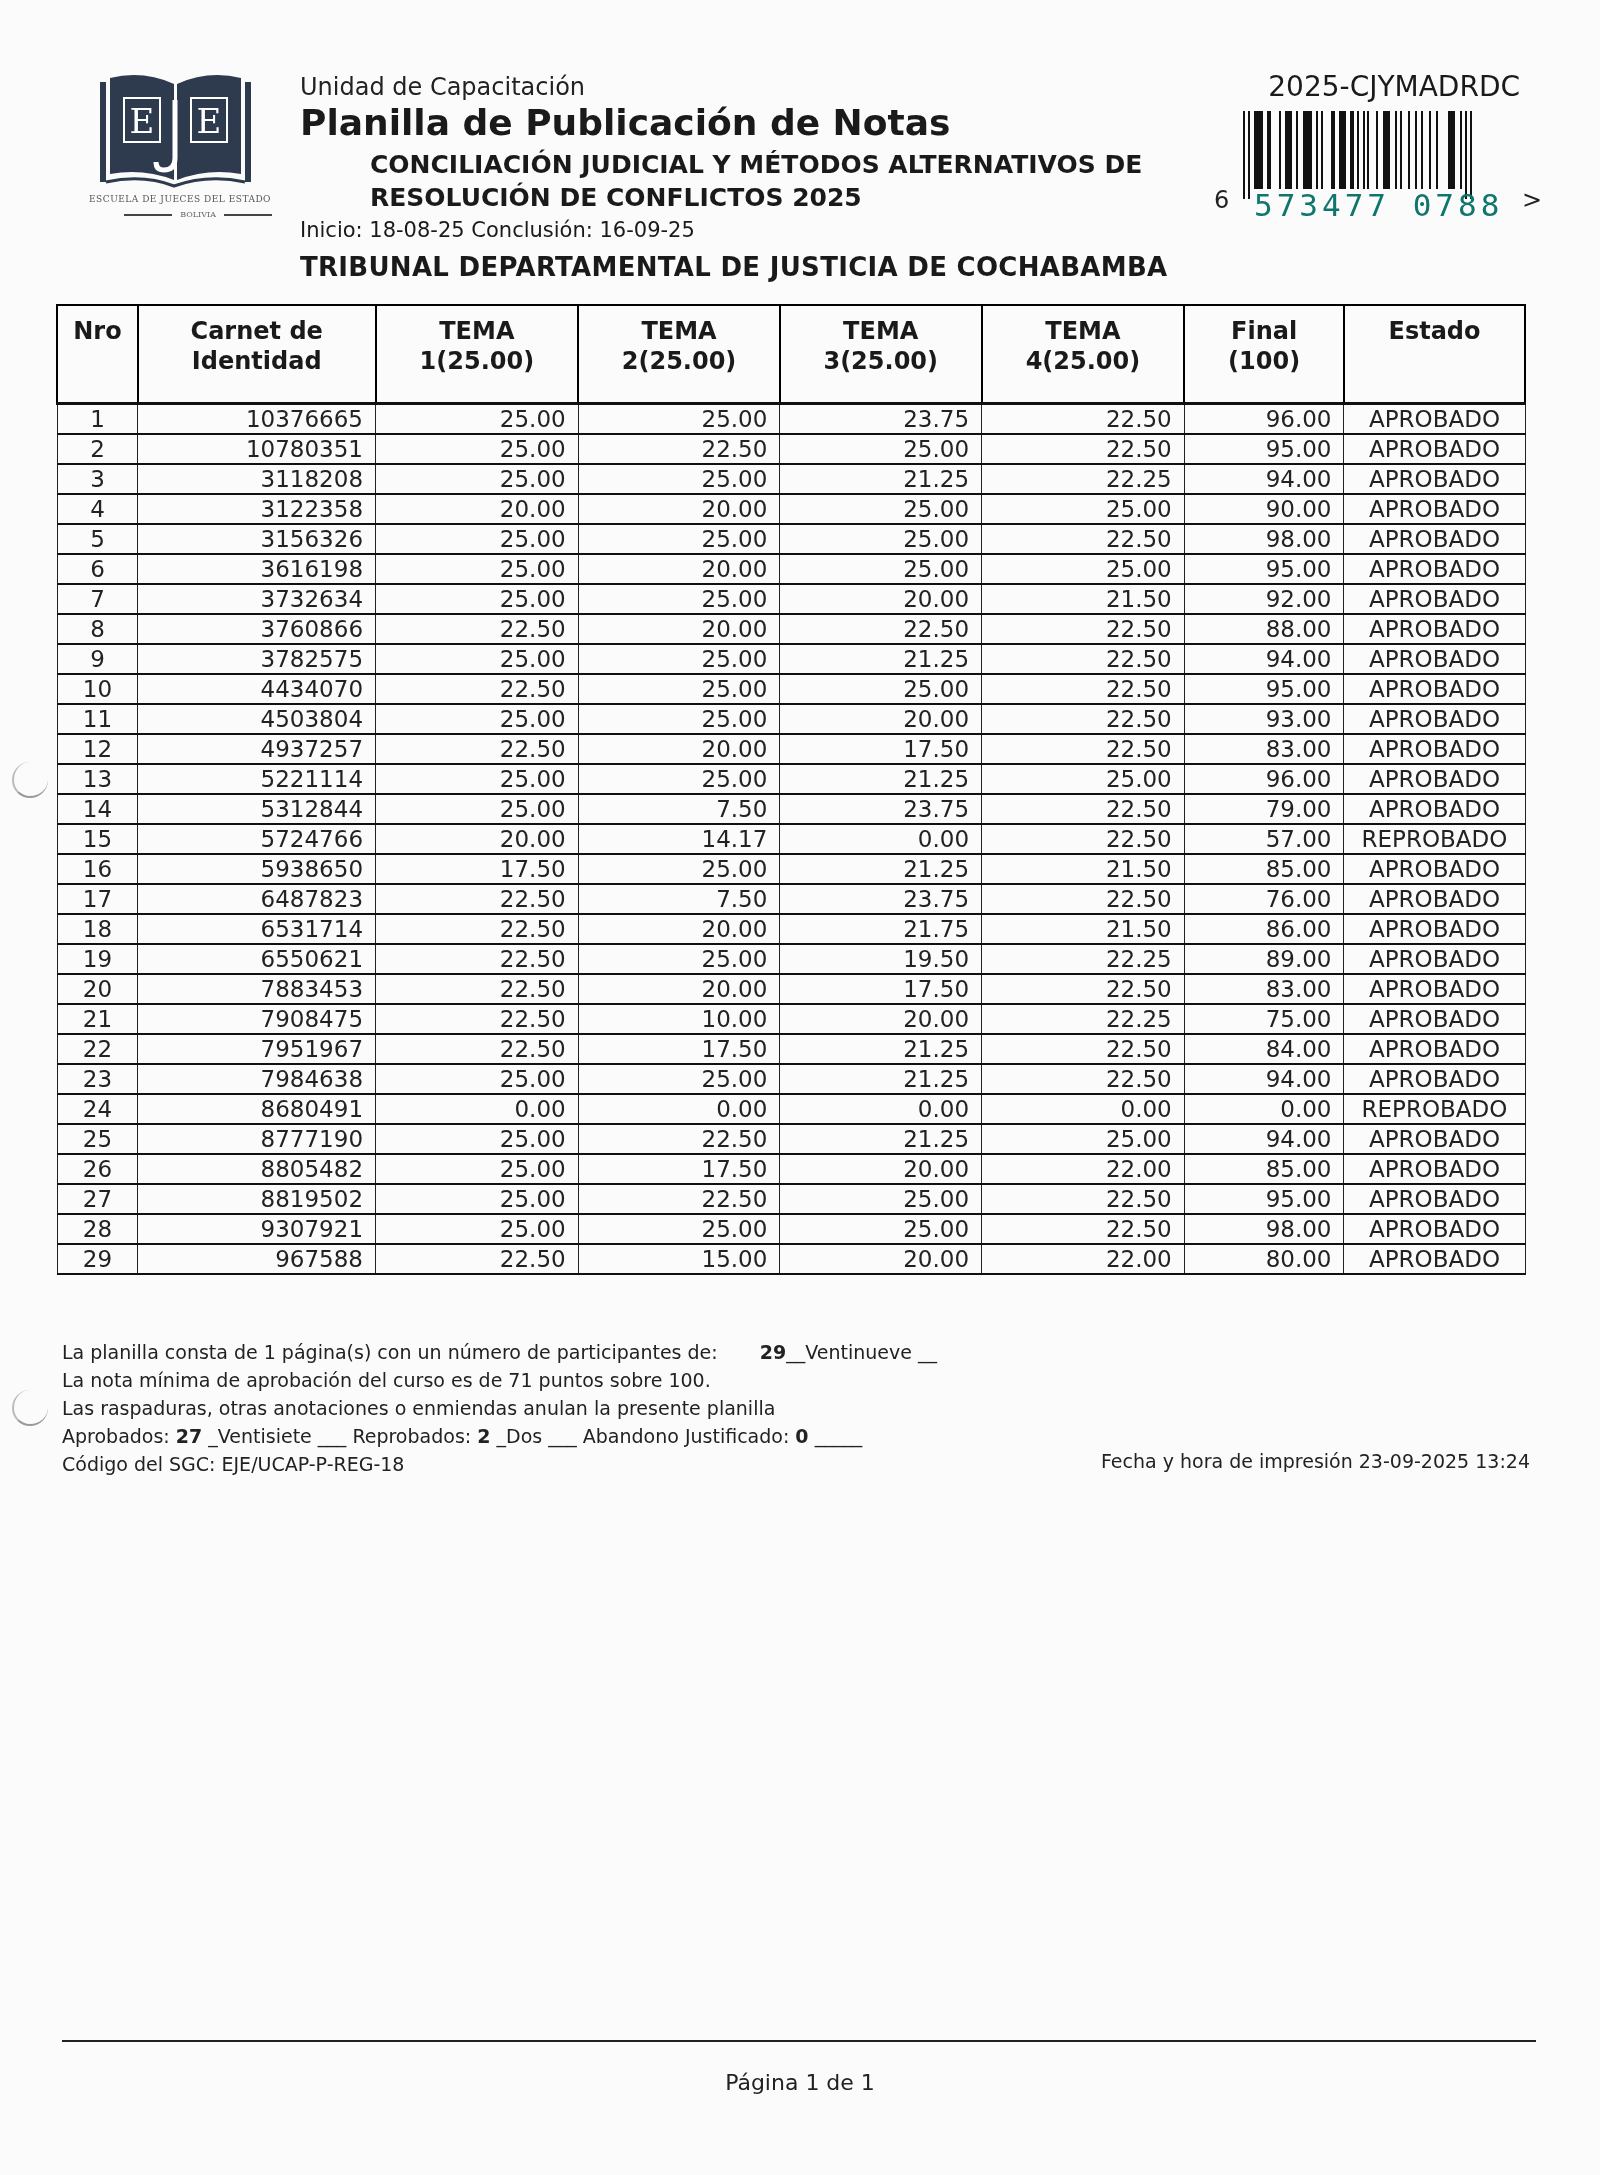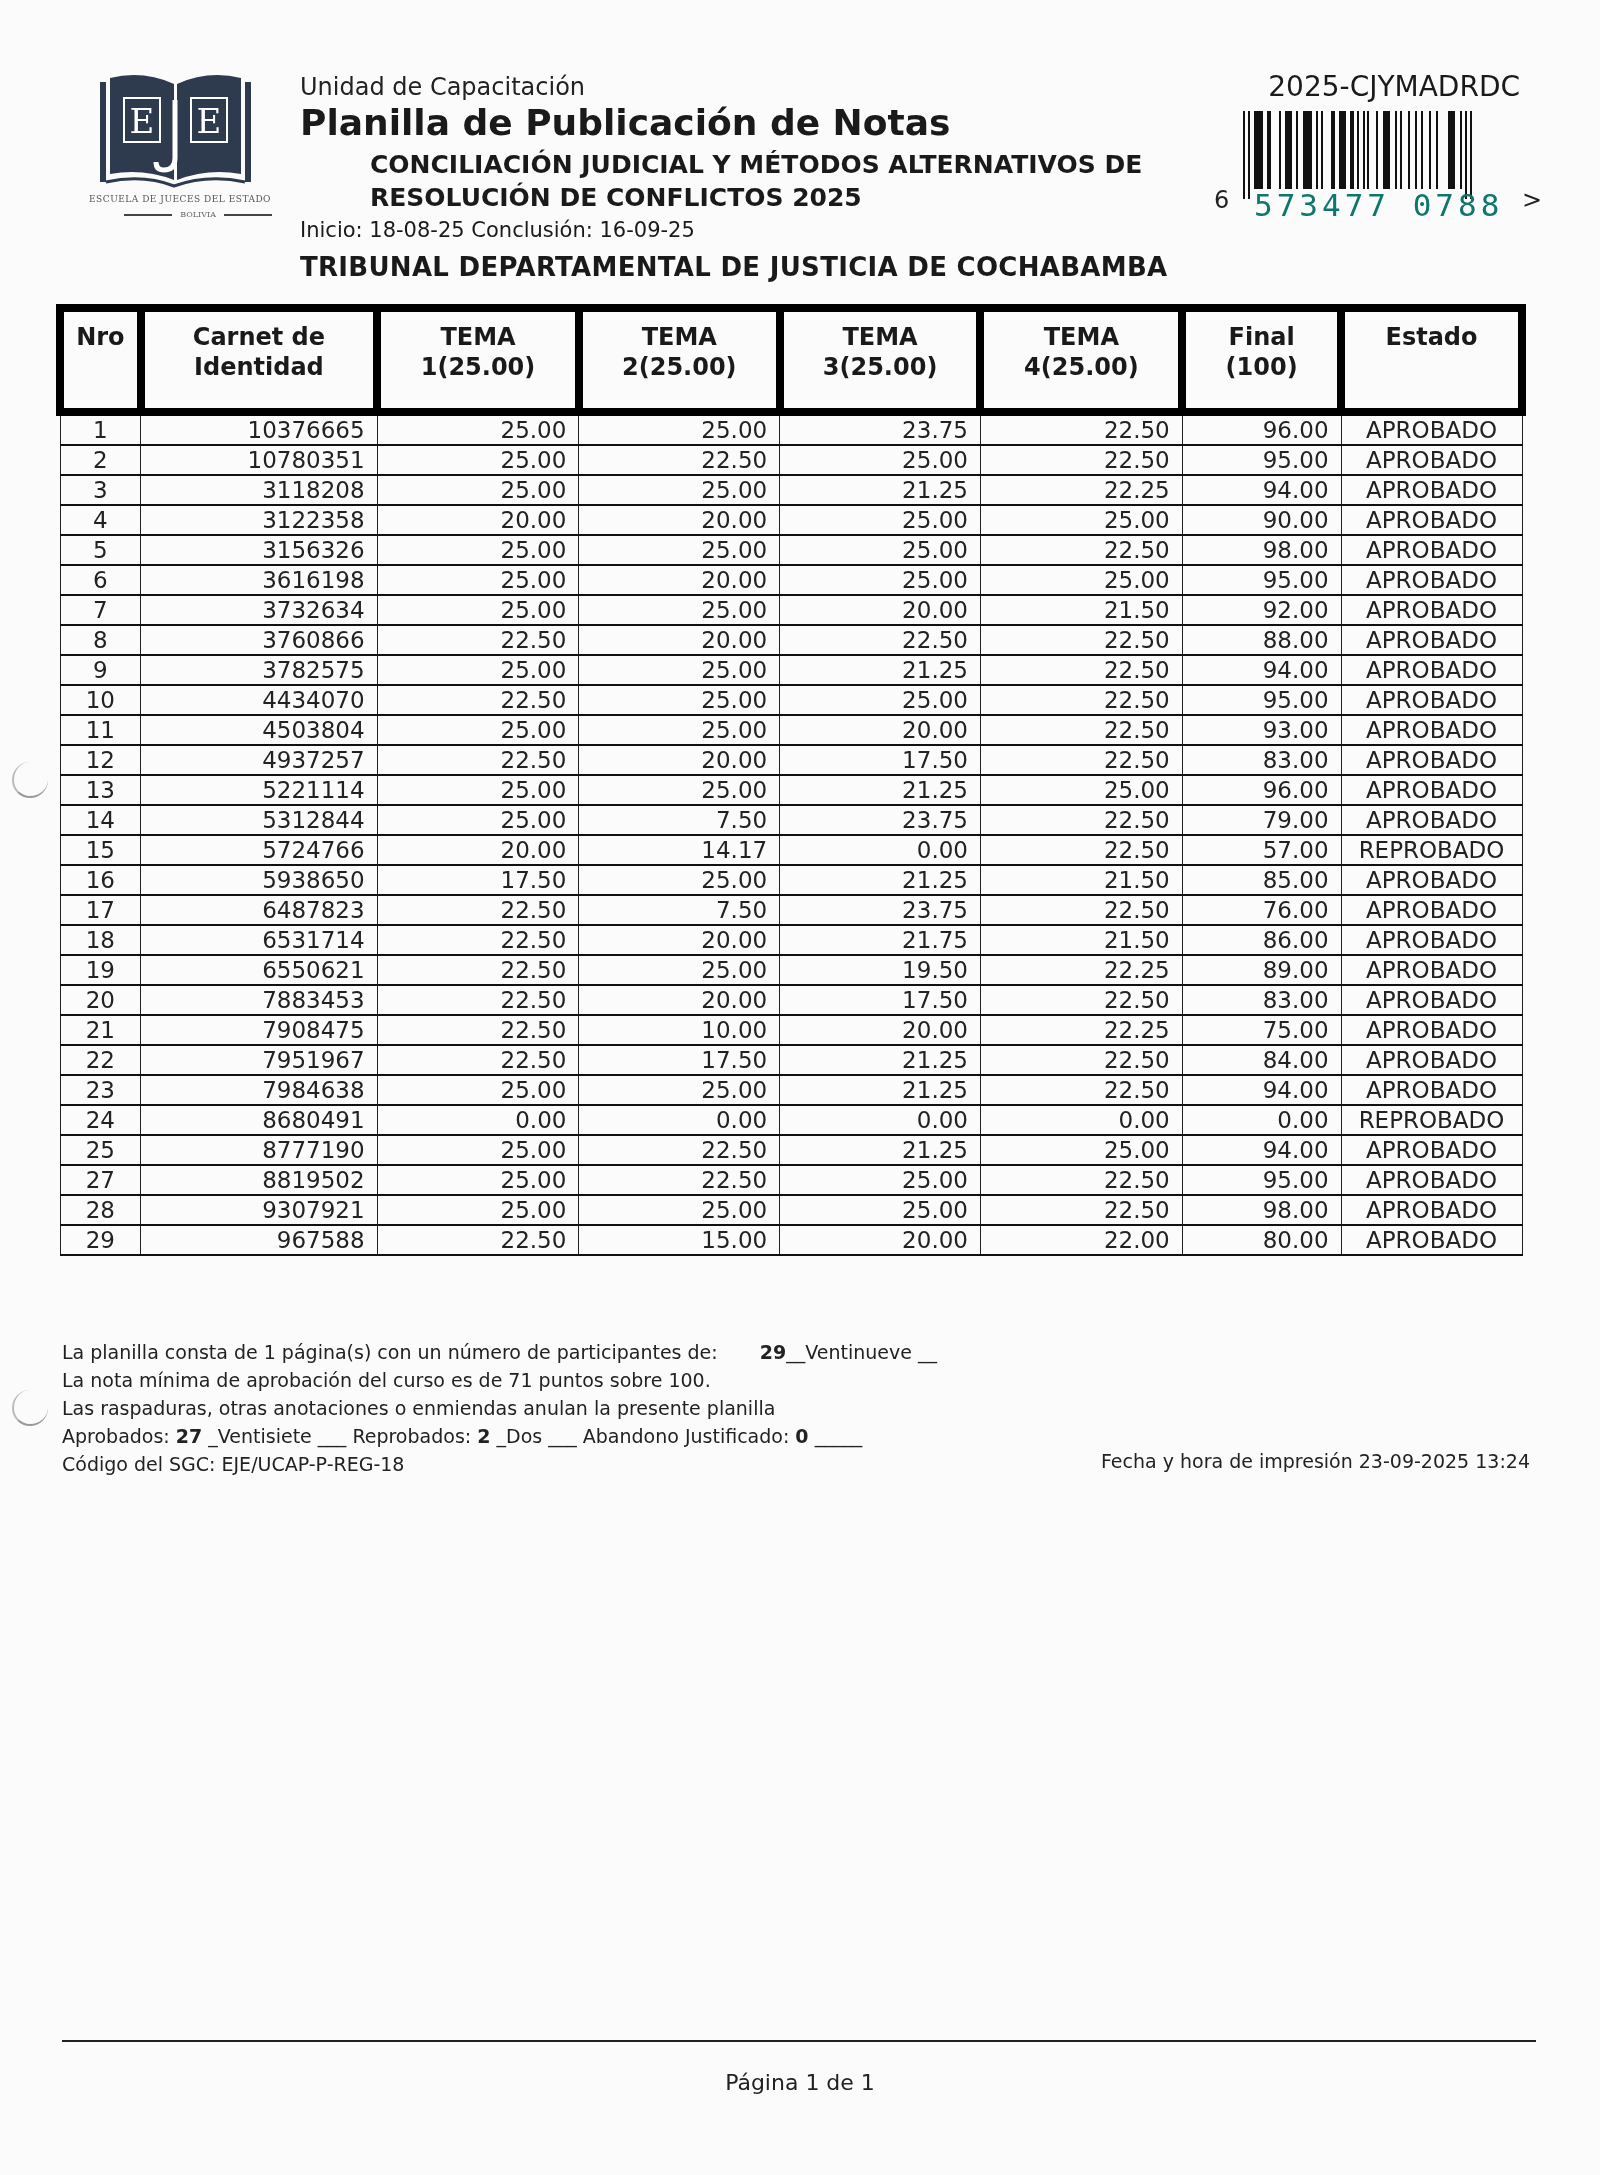--- a/index.html
+++ b/index.html
@@ -32,21 +32,21 @@
   .barcode { position: absolute; left: 1243px; top: 111px; width: 250px; height: 88px; }
   .barcode-digits { position: absolute; left: 1215px; top: 187px; font-size: 31px; letter-spacing: 4px; color: #0f766e; font-family: "DejaVu Sans Mono", monospace; }
   .barcode-lead { position: absolute; left: 1214px; top: 186px; font-size: 24px; color: #222; }
   .barcode-arrow { position: absolute; left: 1522px; top: 186px; font-size: 24px; color: #222; }
 
   table.grades {
     position: absolute; left: 56px; top: 304px; width: 1470px;
     border-collapse: collapse; font-size: 23px;
   }
   table.grades th {
-    border: 8px solid #000000; font-weight: bold; font-size: 24px;
+    border: 2px solid #000000; font-weight: bold; font-size: 24px;
     padding: 10px 4px 8px; height: 78px; vertical-align: top; line-height: 30px;
   }
   table.grades td {
     border: 1.5px solid #222; border-top: 2px solid #111; border-bottom: 2px solid #111;
     height: 28px; padding: 0 12px; line-height: 28px; color: #222;
   }
   table.grades tr.first td { border-top: 3px solid #111; }
   td.num { text-align: right; }
   td.nro { text-align: center; }
   td.estado { text-align: center; padding: 0 14px !important; }
@@ -416,20 +416,30 @@
         <td class="nro">25</td>
         <td class="num">8777190</td>
         <td class="num">25.00</td>
         <td class="num">22.50</td>
         <td class="num">21.25</td>
         <td class="num">25.00</td>
         <td class="num">94.00</td>
         <td class="estado">APROBADO</td>
       </tr>
       <tr>
+        <td class="nro">26</td>
+        <td class="num">8805482</td>
+        <td class="num">25.00</td>
+        <td class="num">17.50</td>
+        <td class="num">20.00</td>
+        <td class="num">22.00</td>
+        <td class="num">85.00</td>
+        <td class="estado">APROBADO</td>
+      </tr>
+      <tr>
         <td class="nro">27</td>
         <td class="num">8819502</td>
         <td class="num">25.00</td>
         <td class="num">22.50</td>
         <td class="num">25.00</td>
         <td class="num">22.50</td>
         <td class="num">95.00</td>
         <td class="estado">APROBADO</td>
       </tr>
       <tr>

